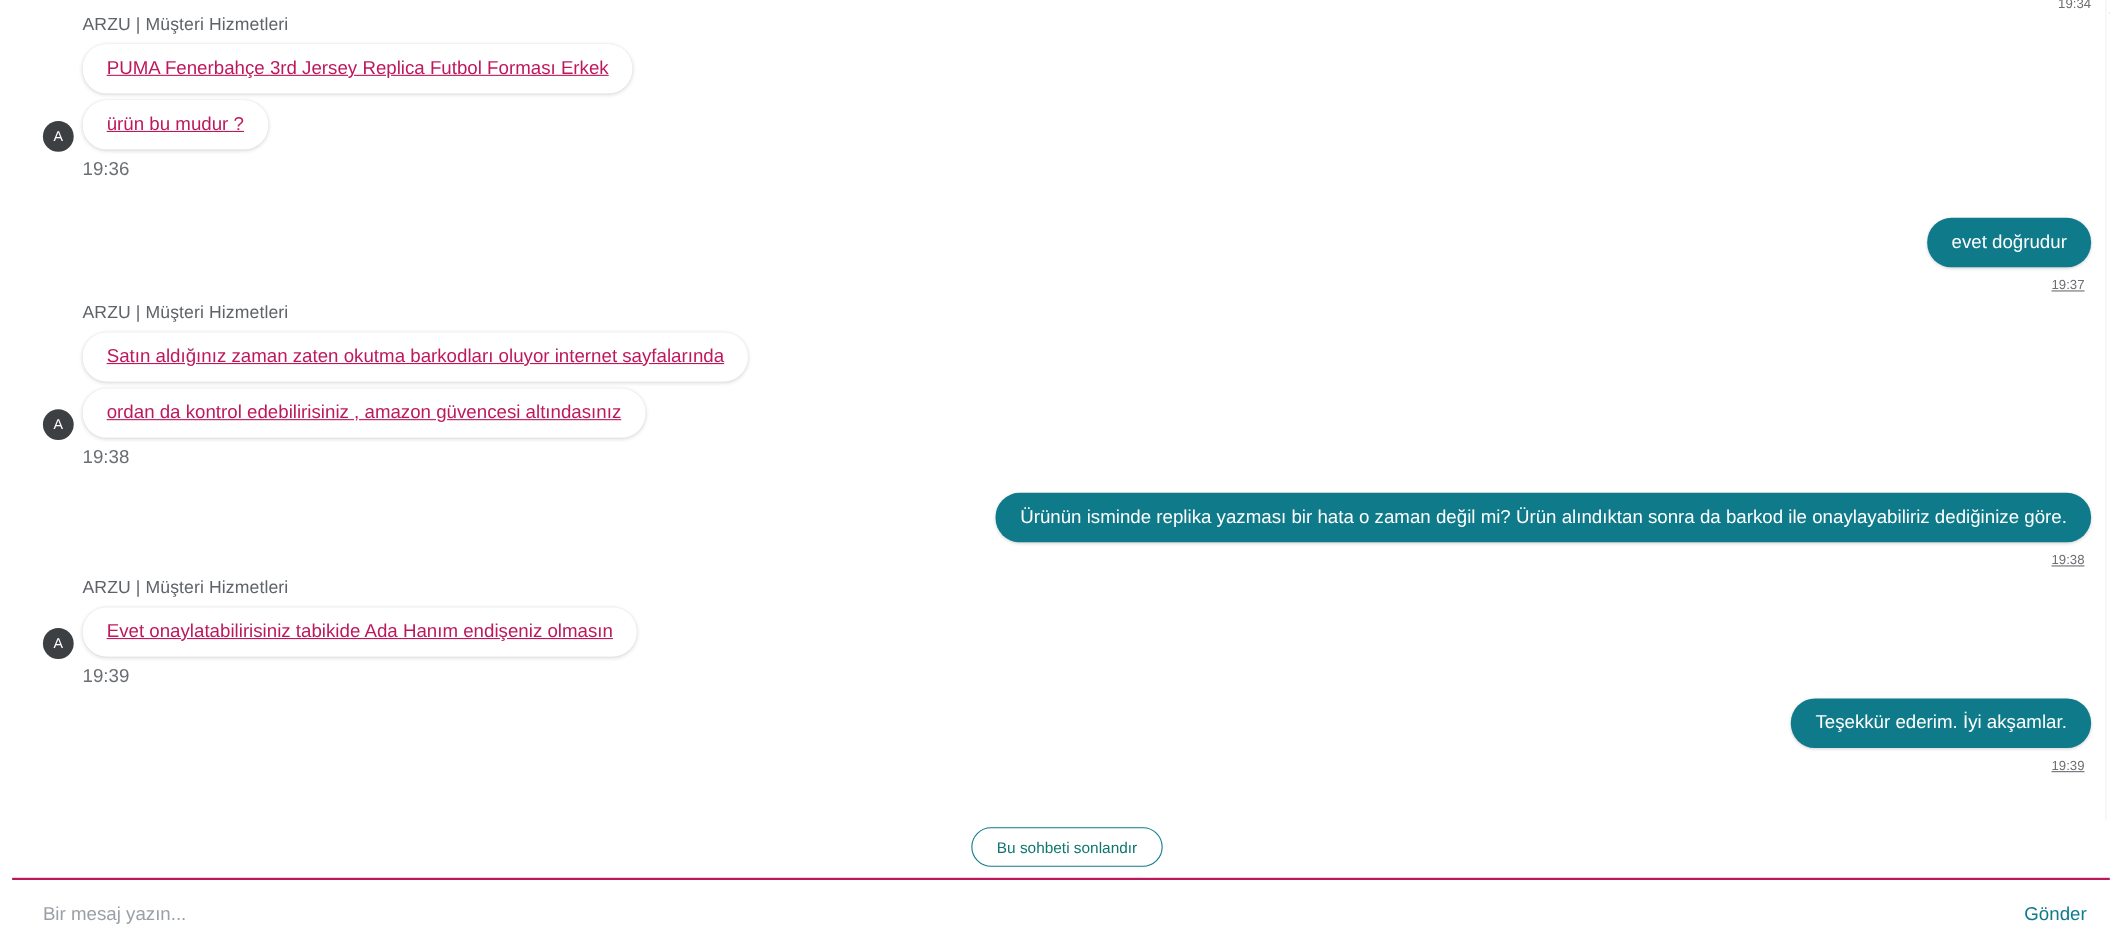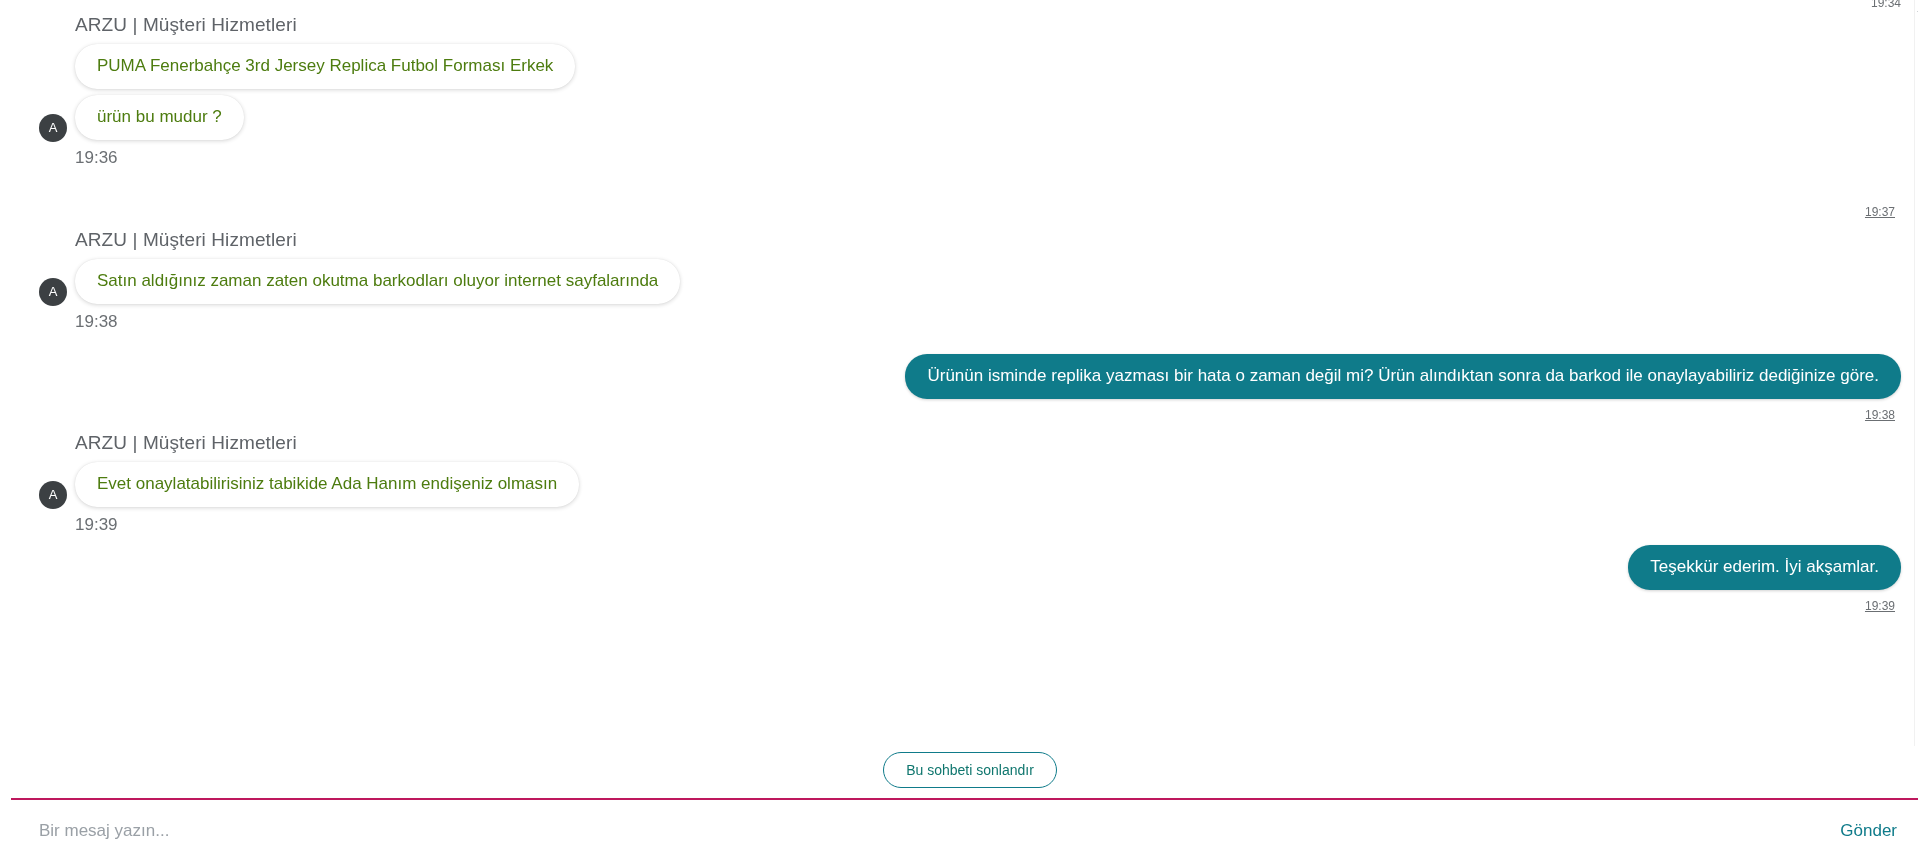--- a/index.html
+++ b/index.html
@@ -29,21 +29,21 @@
     overflow: hidden;
     padding: 0 28px 0 28px;
   }
 
   .msg-group {
     position: relative;
     width: 100%;
   }
 
   .sender-name {
-    font-size: 19px;
+    font-size: 16px;
     color: #5f6368;
     margin: 0 0 8px 36px;
     letter-spacing: .1px;
   }
 
   .bubbles-row {
     position: relative;
     display: flex;
     flex-direction: column;
     align-items: flex-start;
@@ -70,23 +70,24 @@
     border-radius: 22px;
     padding: 11px 22px;
     font-size: 17px;
     line-height: 1.35;
     margin-bottom: 6px;
     box-sizing: border-box;
   }
 
   .bubble-in {
     background: #ffffff;
-    color: #4d7c0f;
+    color: #be185d;
     margin-left: 36px;
     box-shadow: 0 1px 4px rgba(0,0,0,.16), 0 0 1px rgba(0,0,0,.10);
+    text-decoration: underline;
   }
 
   .bubble-out {
     background: #0f7b8a;
     color: #ffffff;
     align-self: flex-end;
     box-shadow: 0 1px 3px rgba(0,0,0,.18);
   }
 
   .row-out {
@@ -212,30 +213,34 @@
         <div class="avatar">A</div>
         <div class="bubble bubble-in">PUMA Fenerbahçe 3rd Jersey Replica Futbol Forması Erkek</div>
         <div class="bubble bubble-in">ürün bu mudur ?</div>
       </div>
       <div class="ts-left">19:36</div>
     </div>
 
     <div class="spacer-lg"></div>
 
     <div class="msg-group">
+      <div class="row-out">
+        <div class="bubble bubble-out">evet doğrudur</div>
+      </div>
       <div class="ts-right">19:37</div>
     </div>
 
     <div class="spacer-sm"></div>
 
     <div class="msg-group">
       <div class="sender-name">ARZU | Müşteri Hizmetleri</div>
       <div class="bubbles-row">
         <div class="avatar">A</div>
         <div class="bubble bubble-in">Satın aldığınız zaman zaten okutma barkodları oluyor internet sayfalarında</div>
+        <div class="bubble bubble-in">ordan da kontrol edebilirisiniz , amazon güvencesi altındasınız</div>
       </div>
       <div class="ts-left">19:38</div>
     </div>
 
     <div class="spacer-md"></div>
 
     <div class="msg-group">
       <div class="row-out">
         <div class="bubble bubble-out">Ürünün isminde replika yazması bir hata o zaman değil mi? Ürün alındıktan sonra da barkod ile onaylayabiliriz dediğinize göre.</div>
       </div>

